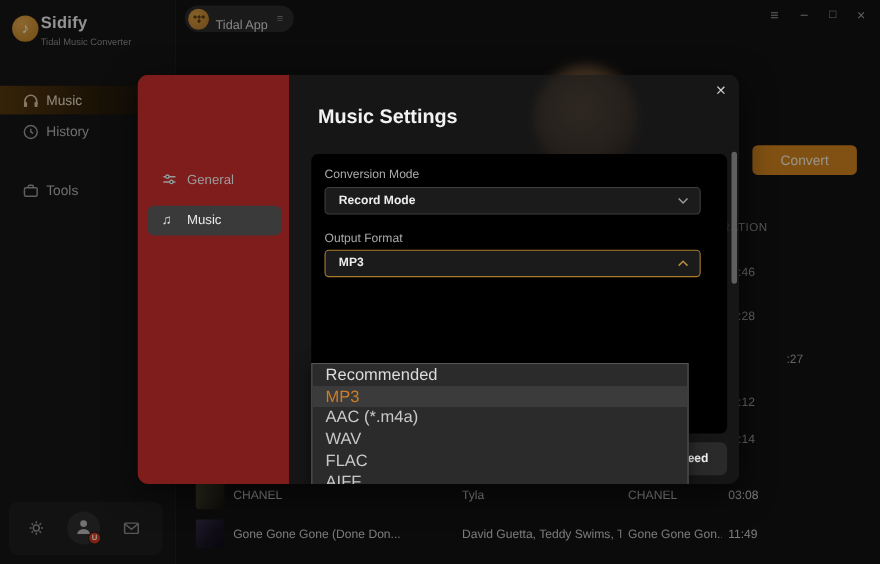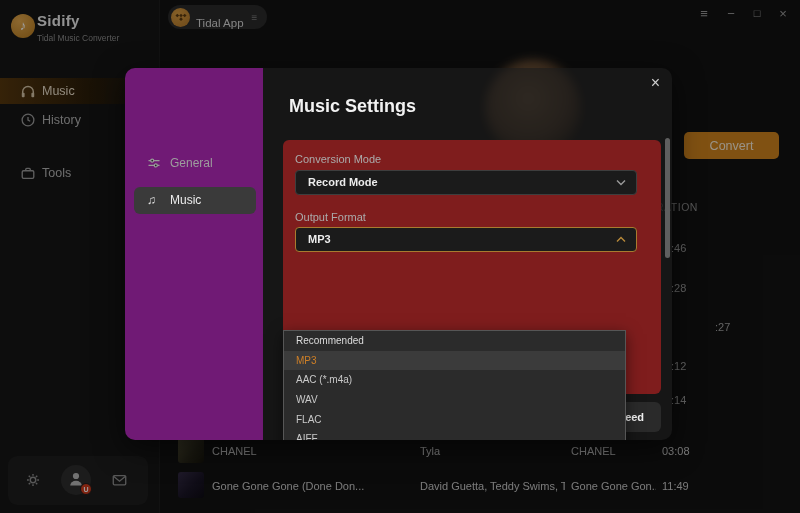--- a/index.html
+++ b/index.html
@@ -67,47 +67,47 @@
   .cell{ position:absolute; top:0; line-height:36px; font-size:11px; color:#c6c6c6; white-space:nowrap;}
   .c-title{ left:52px; width:190px; overflow:hidden;}
   .c-artist{ left:260px; width:145px; overflow:hidden;}
   .c-album{ left:411px; width:85px; overflow:hidden;}
   .c-dur{ left:502px;}
   
   .overlay{ position:absolute; left:0; top:0; width:800px; height:513px;
     background:rgba(0,0,0,0.38); }
   .modal{ position:absolute; left:125px; top:68px; width:547px; height:372px;
     border-radius:10px; overflow:hidden; box-shadow:0 8px 30px rgba(0,0,0,.6);}
-  .modal-nav{ position:absolute; left:0; top:0; width:138px; height:372px; background:#701a75;}
+  .modal-nav{ position:absolute; left:0; top:0; width:138px; height:372px; background:#7f1d1d;}
   .mnav-item{ position:absolute; left:9px; width:122px; height:27px; border-radius:6px; cursor:pointer;}
   .mnav-general{ top:82px;}
   .mnav-music{ top:119px; background:#3a3a3a;}
   .mnav-item .micon{ position:absolute; left:13px; top:6px; width:14px; height:14px; color:#9a9a9a; font-size:12px; line-height:14px;}
   .mnav-item .mlabel{ position:absolute; left:36px; line-height:27px; font-size:12px; color:#9d9d9d;}
   .mnav-music .mlabel{ color:#ececec; }
   .mnav-music .micon{ color:#e0e0e0; }
   .modal-body{ position:absolute; left:138px; top:0; width:409px; height:372px;
     background:rgba(26,26,26,0.72); }
   .modal-close{ position:absolute; right:12px; top:6px; font-size:16px; color:#cfcfcf; cursor:pointer;}
   .modal-title{ position:absolute; left:26px; top:28px; font-size:18px; font-weight:bold; color:#f2f2f2;}
-  .card{ position:absolute; left:20px; width:378px; background:#7f1d1d; border-radius:6px;}
+  .card{ position:absolute; left:20px; width:378px; background:#000000; border-radius:6px;}
   .card1{ top:72px; height:254px;}
   .card2{ top:334px; height:30px; background:#2a2a2a;}
   .fld-label{ position:absolute; left:12px; font-size:11px; color:#ababab;}
   .lbl-conv{ top:13px;} .lbl-out{ top:71px;}
   .select{ position:absolute; left:12px; width:342px; height:25px; background:#1b1b1b;
     border:1px solid #3e3e3e; border-radius:4px; cursor:pointer;}
   .sel-conv{ top:30px;}
   .sel-out{ top:87px; border-color:#a87b2f;}
   .sel-text{ position:absolute; left:12px; line-height:23px; font-size:11px; font-weight:bold; color:#ececec;}
   .sel-chev{ position:absolute; right:10px; top:8px; width:10px; height:8px; color:#9a9a9a;}
   .sel-out .sel-chev{ color:#b98a3a; }
   .dropdown{ position:absolute; left:158px; top:262px; width:343px; height:139px;
     background:#2b2b2b; border:1px solid #565656; box-shadow:0 4px 14px rgba(0,0,0,.5); overflow:hidden;}
-  .dd-item{ height:19.7px; line-height:19.7px; font-size:10px; color:#c9c9c9; padding-left:12px; cursor:pointer;}
+  .dd-item{ height:19.7px; line-height:19.7px; font-size:15px; color:#c9c9c9; padding-left:12px; cursor:pointer;}
   .dd-head{ color:#dcdcdc; cursor:default;}
   .dd-sel{ background:#3b3b3b; color:#cd7f27; }
   .cs-label{ position:absolute; left:12px; top:0; line-height:30px; font-size:11px; color:#b0b0b0;}
   .cs-info{ position:absolute; left:188px; top:0; line-height:30px; font-size:11px; color:#9a9a9a;}
   .checkbox{ position:absolute; left:295px; top:9px; width:12px; height:12px;
     border:1.5px solid #8f8f8f; border-radius:2px; background:transparent; cursor:pointer;}
   .cs-speed{ position:absolute; left:314px; top:0; line-height:30px; font-size:11px; font-weight:bold; color:#f0f0f0;}
   .mscrollbar{ position:absolute; right:2px; top:70px; width:5px; height:120px;
     background:#5f5f5f; border-radius:3px; cursor:grab;}
   svg{ display:block; }

